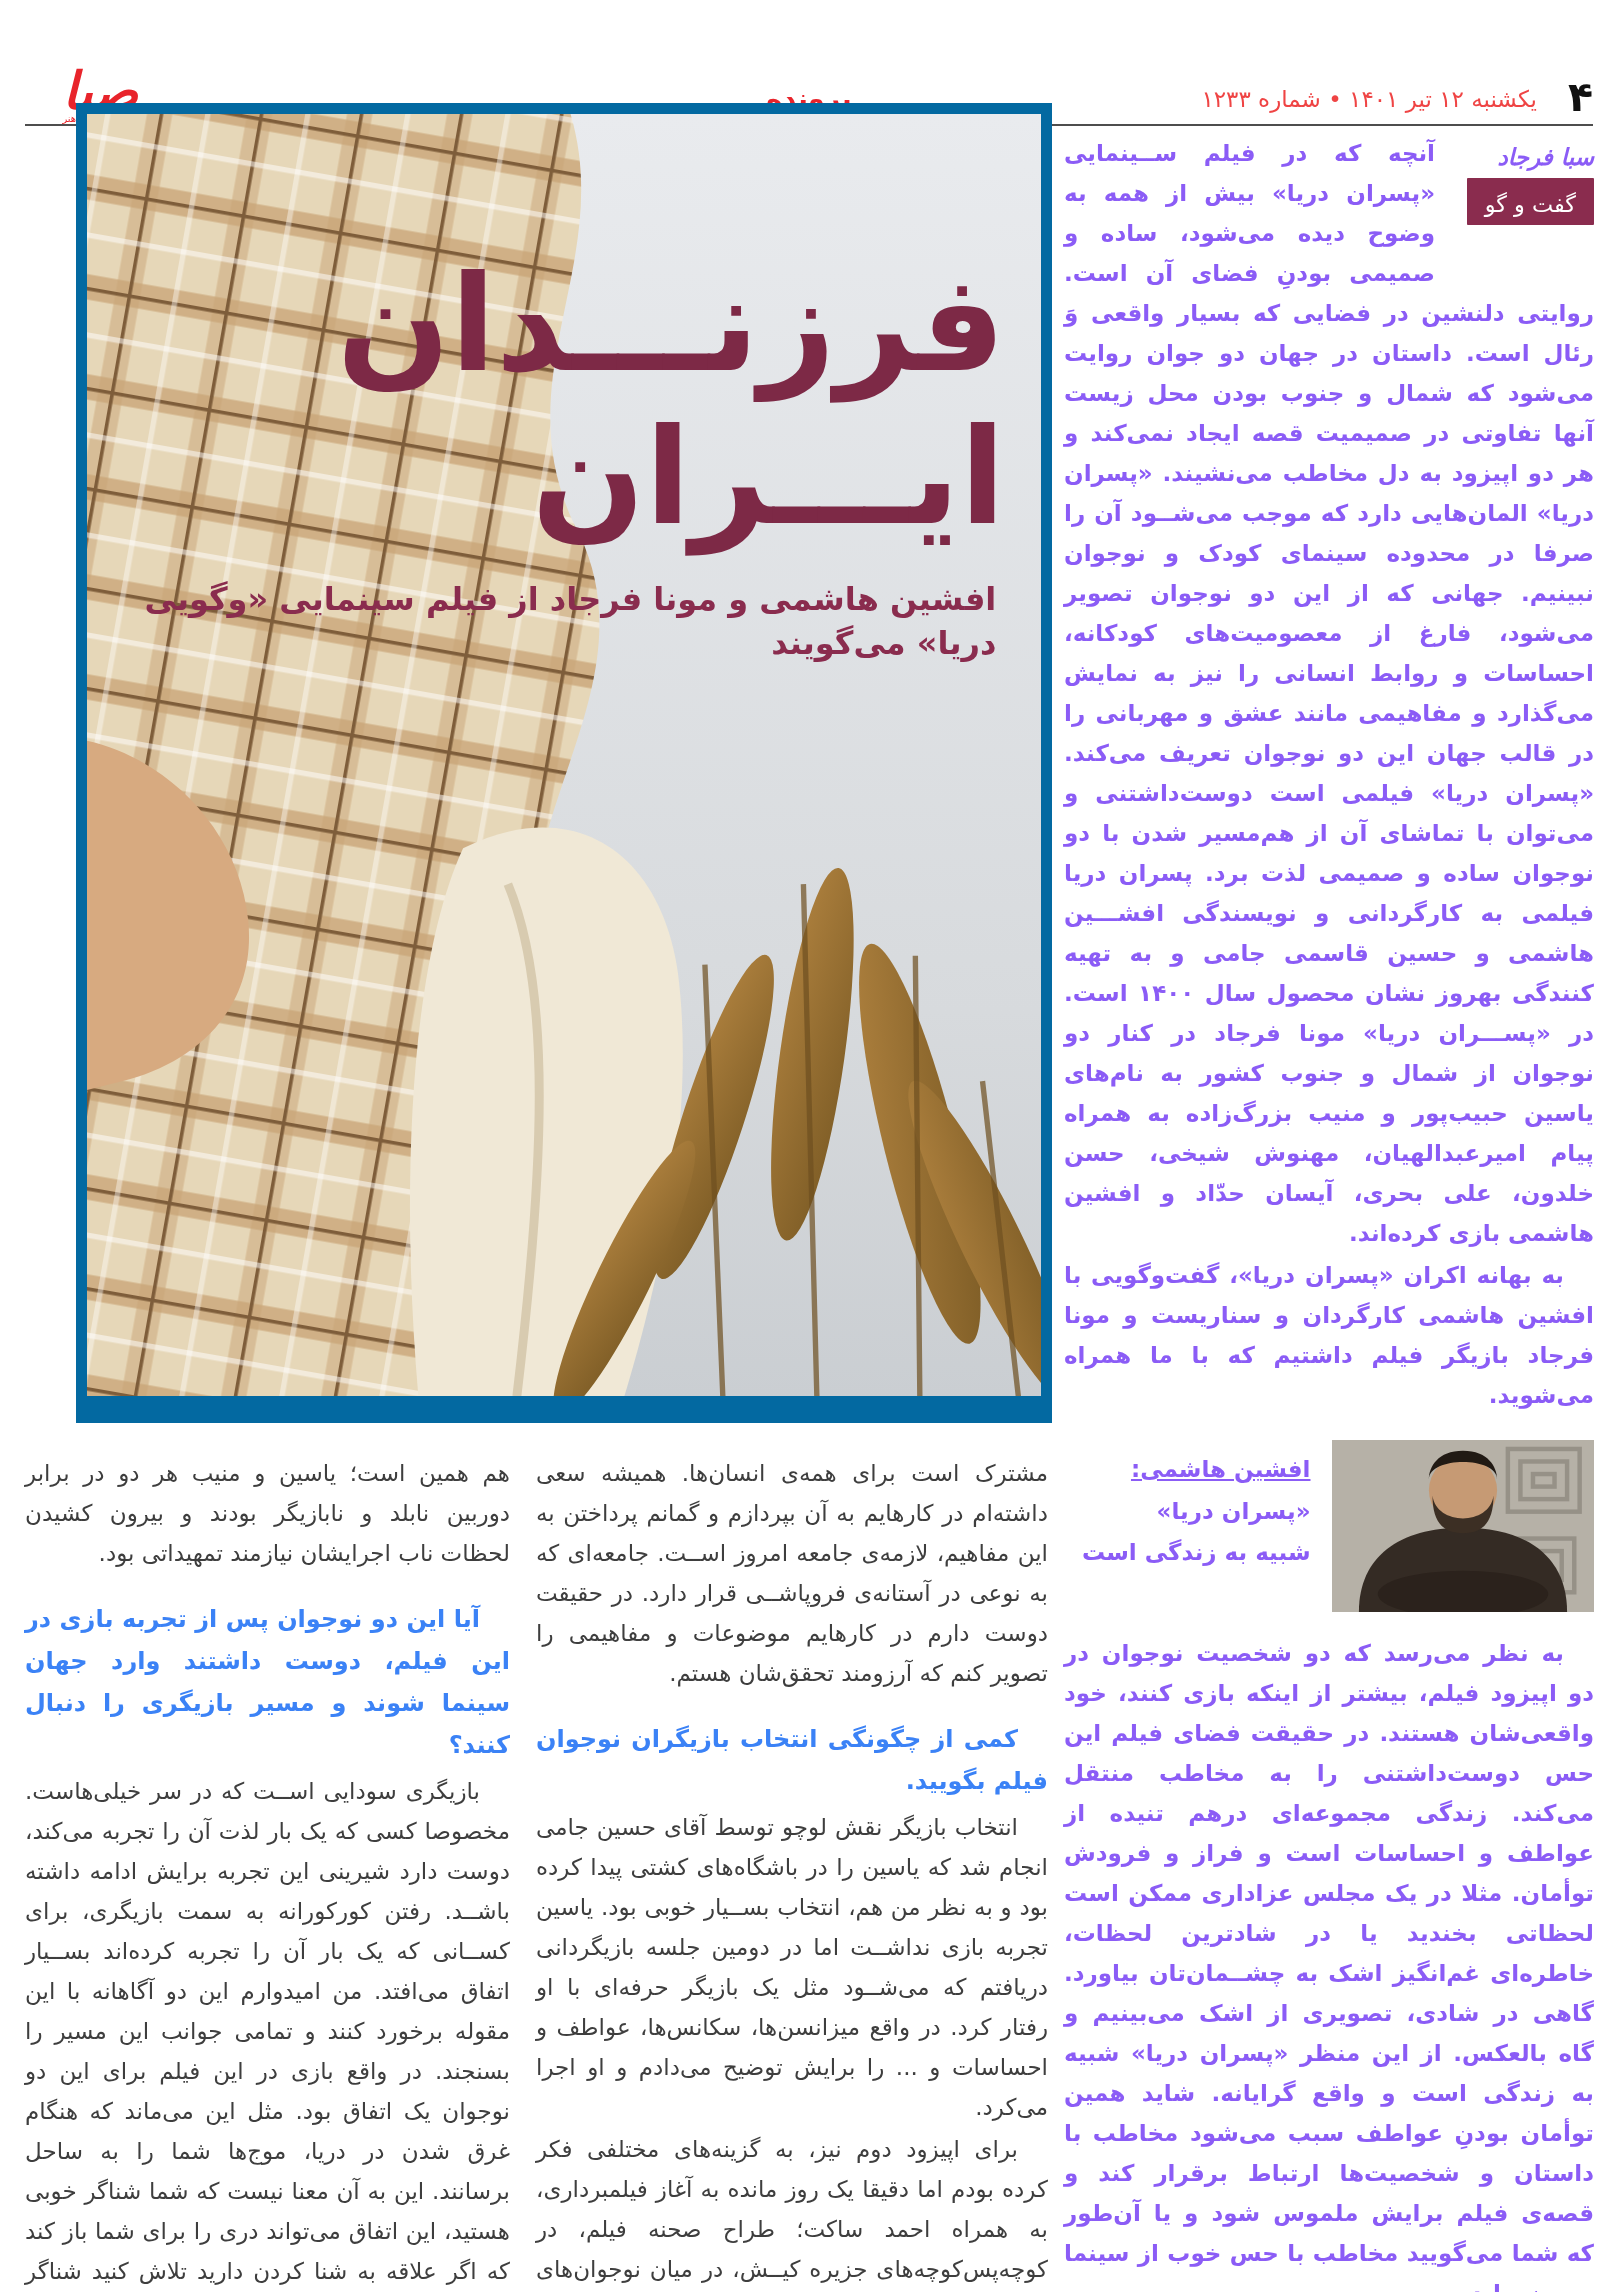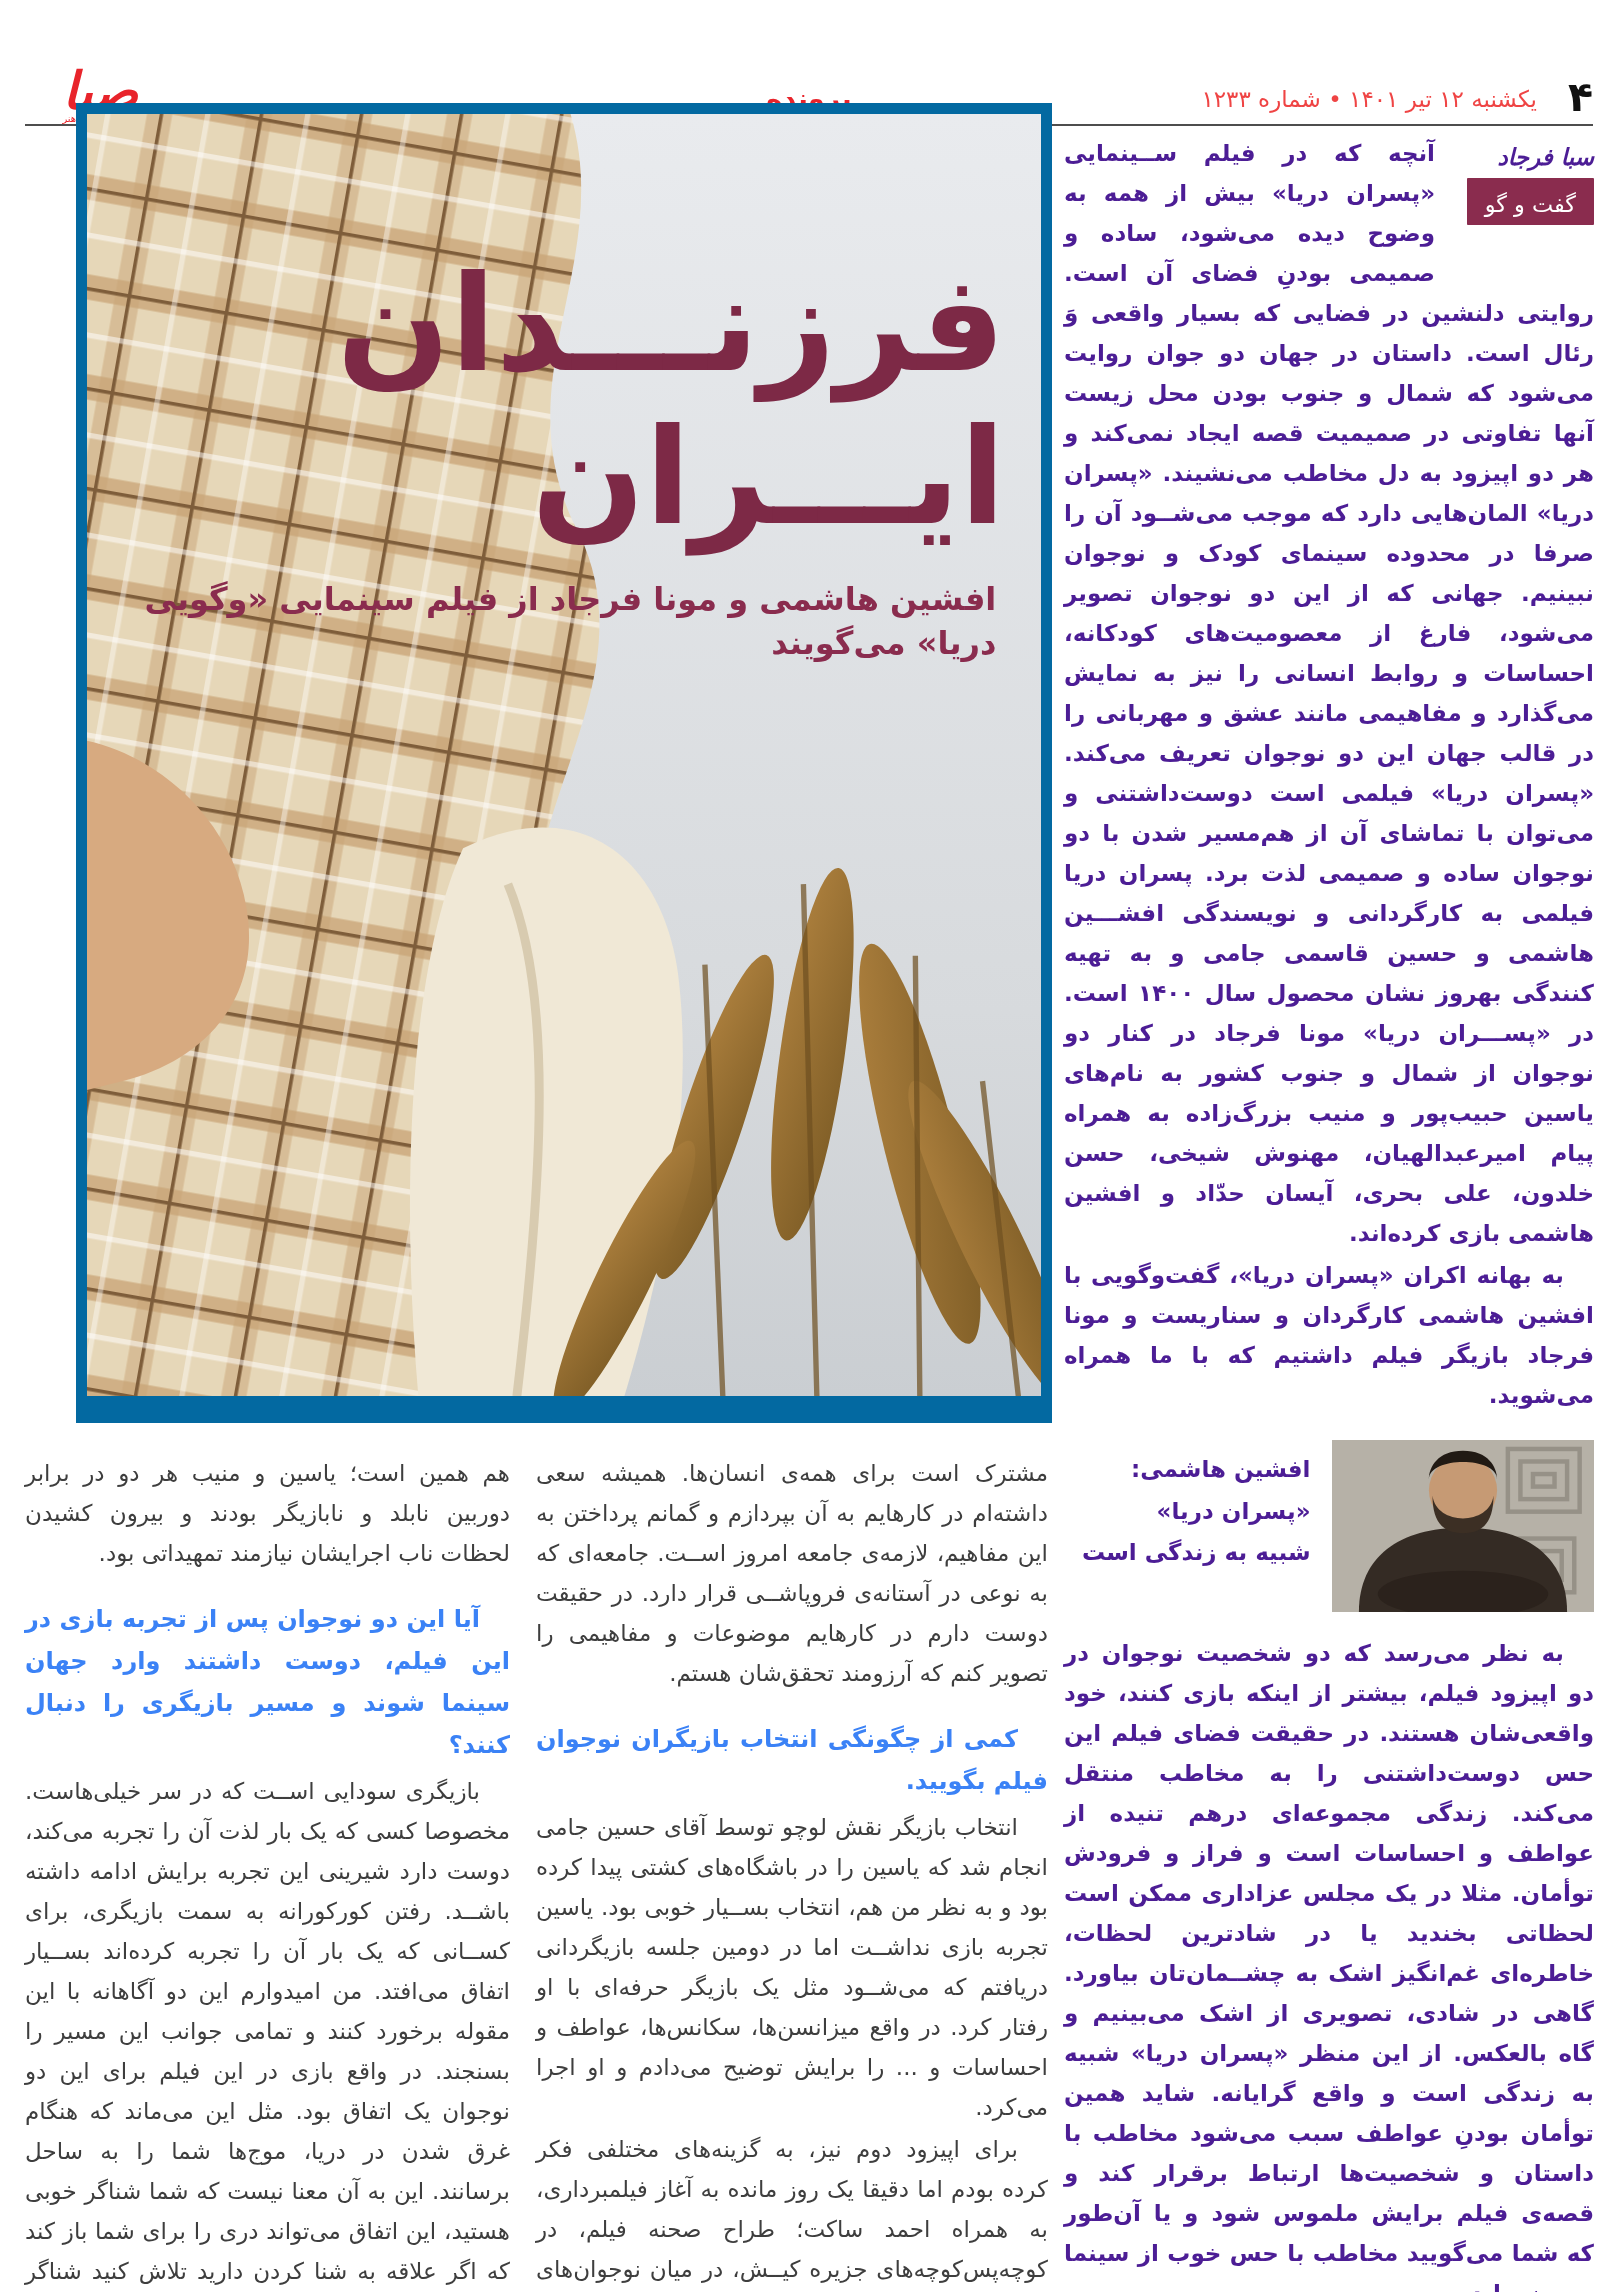--- a/index.html
+++ b/index.html
@@ -29,33 +29,33 @@
   .col{position:absolute;text-align:justify;color:#3e3e3e;}
   .col p{margin:0 0 1.8px 0;font-size:23px;line-height:40px;text-indent:30px;}
   .col p.noindent{text-indent:0;}
   .col p.q{color:#3b82f6;font-weight:bold;font-size:24px;line-height:42px;margin-top:25px;margin-bottom:5.4px;}
   .rcol{position:absolute;right:24px;width:530px;top:133px;}
   .mcol{position:absolute;right:1083px;left:566px;width:auto;top:1453px;}
   .lcol{position:absolute;right:1583px;left:25px;top:1453px;}
   .mcol{right:auto;left:536px;width:512px;}
   .lcol{right:auto;left:25px;width:485px;}
 
-  .lead p{font-weight:bold;color:#4c1d95;}
+  .lead p{font-weight:bold;color:#8b5cf6;}
 
   
   .bybox{float:right;width:136px;height:134px;margin-left:23px;margin-bottom:5.4px;padding-top:3.6px;box-sizing:border-box;}
   .byline{font-size:21.5px;color:#222;text-indent:0;margin:0 3.6px 9px 0;font-weight:normal;font-style:italic;}
   .tagbadge{display:inline-block;background:#8a2c4e;color:#fff;font-size:22.4px;padding:13px 18px 8px 18px;border-radius:0.9px;}
 
   
   .pq-row{display:flex;flex-direction:row;gap:21.5px;margin:25px 0 21.5px 0;}
   .pq-photo{flex:0 0 262px;height:172px;background:#b8b3a9;position:relative;overflow:hidden;}
   .pq-photo svg{width:100%;height:100%;display:block;}
   .pq-text{flex:1;text-align:right;padding-top:9px;}
-  .pq-speaker{font-size:26px;font-weight:bold;color:#222;margin:0 0 16px 0;}
+  .pq-speaker{font-size:26px;font-weight:bold;color:#222;margin:0 0 16px 0;text-decoration:underline;}
   .pq-line{font-size:36px;font-weight:bold;color:#222;line-height:1.55;margin:0;}
 </style>
 </head>
 <body>
 
 <div id="page">
 
   <div class="hdr">
     <div class="pagenum">۴</div>
     <div class="hdr-date">یکشنبه ۱۲ تیر ۱۴۰۱ • شماره ۱۲۳۳</div>

